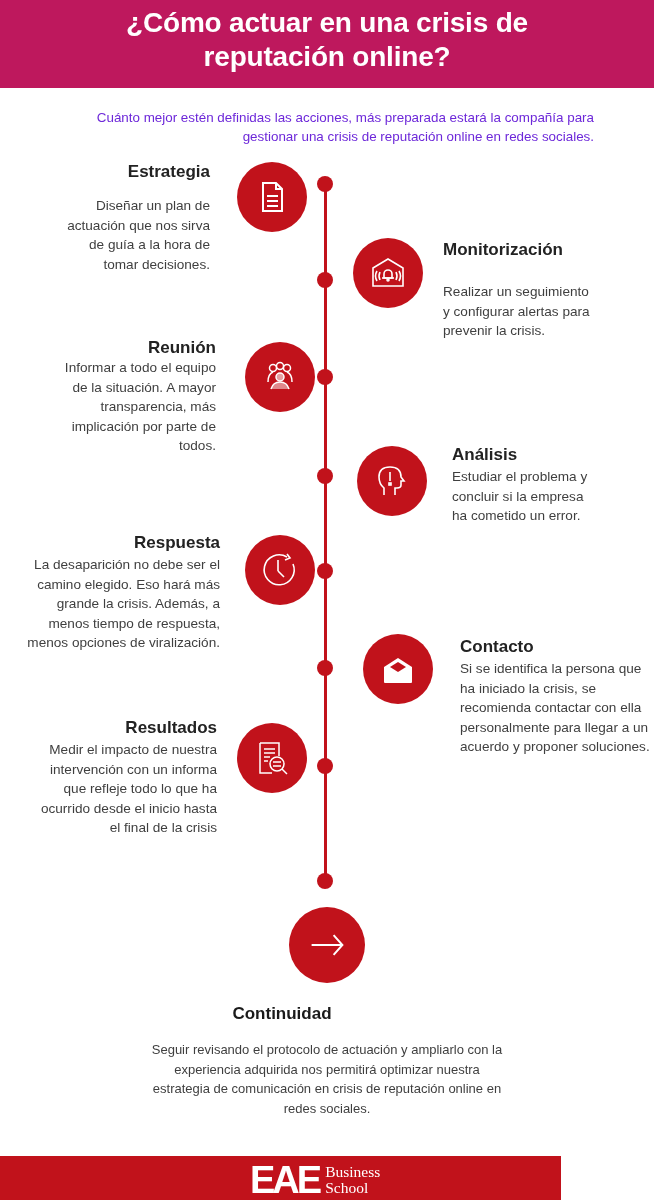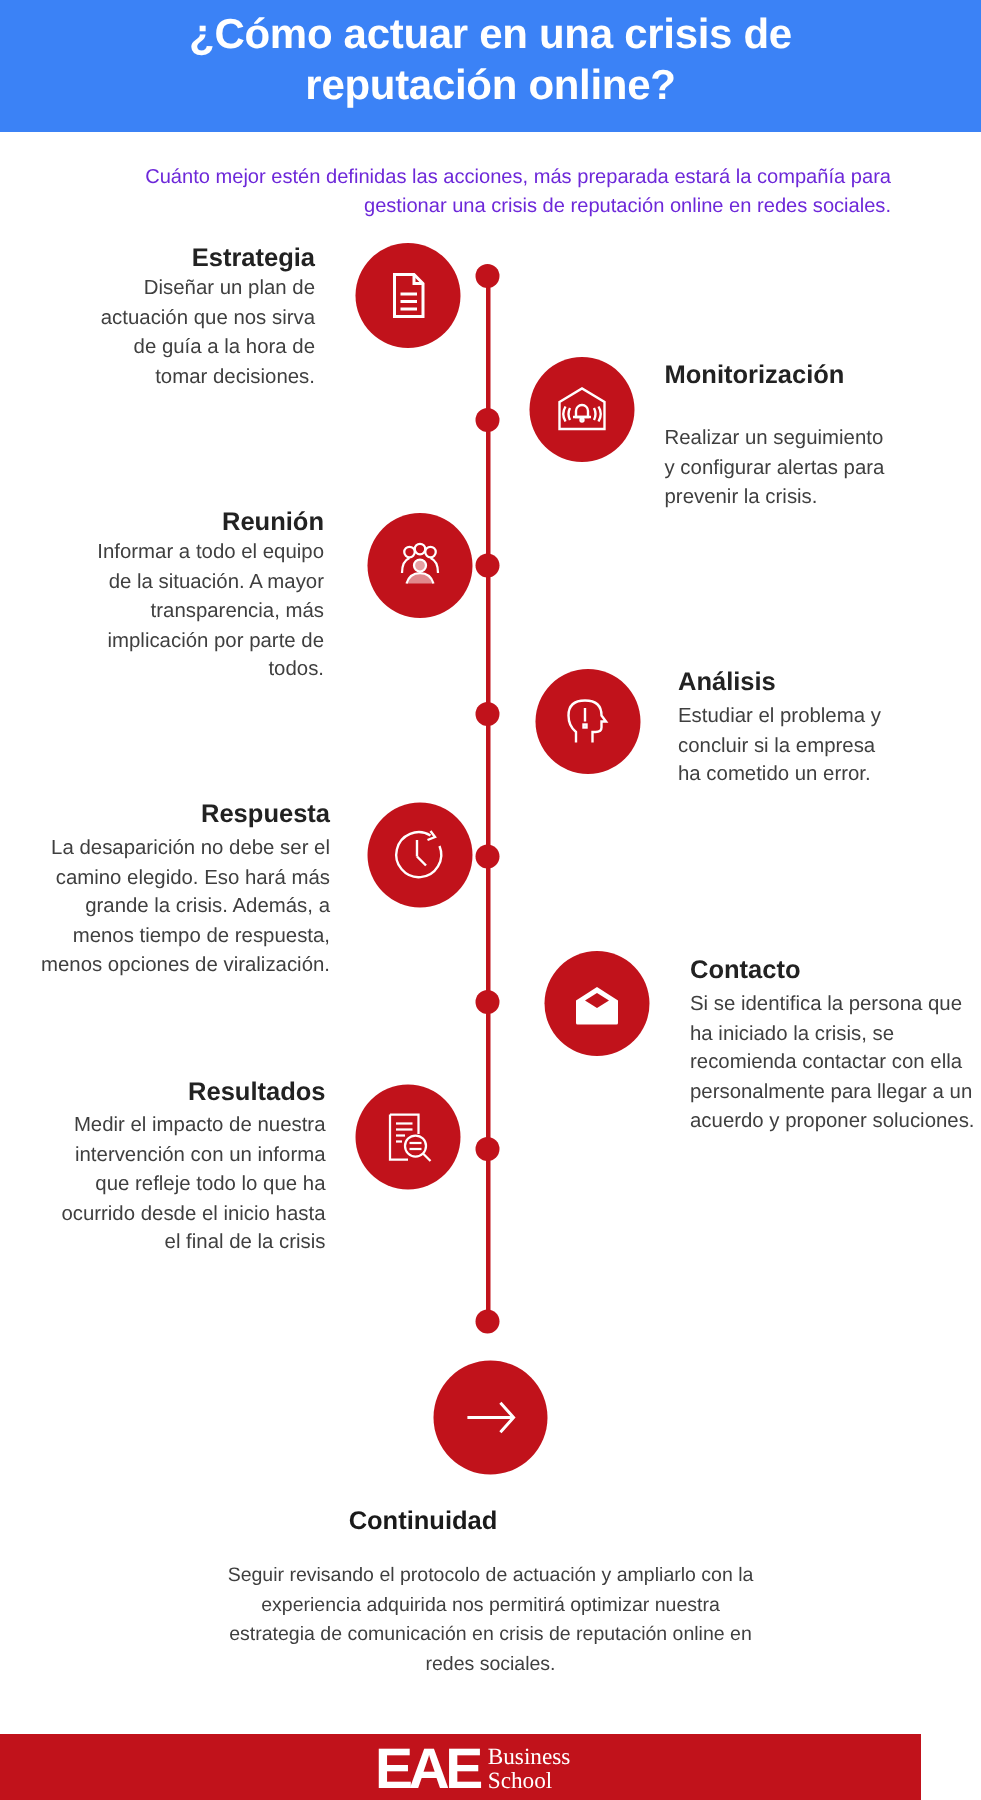--- a/index.html
+++ b/index.html
@@ -1,21 +1,21 @@
 <!DOCTYPE html>
 <html><head>
 <meta charset="utf-8">
 <style>
   * { box-sizing: border-box; margin: 0; padding: 0; }
   html, body { width: 654px; height: 1200px; background: #ffffff; overflow: hidden; }
   body { position: relative; font-family: "Liberation Sans", "DejaVu Sans", sans-serif; color: #3a3a3a; }
 
   .header {
     position: absolute; left: 0; top: 0; width: 654px; height: 88px;
-    background: #3b82f6; color: #fff; text-align: center;
+    background: #be185d; color: #fff; text-align: center;
   }
   .header h1 {
     font-size: 28px; font-weight: bold; line-height: 34px; padding-top: 6px;
     letter-spacing: -0.2px;
   }
   .intro {
     position: absolute; left: 60px; top: 108px; width: 534px;
     text-align: right; font-size: 13.4px; line-height: 19px; color: #6d28d9;
   }
 
@@ -44,21 +44,21 @@
   }
   .final-title {
     position: absolute; left: 0; top: 1004px; width: 564px; text-align: center;
     font-weight: bold; font-size: 17px; color: #1a1a1a;
   }
   .final-desc {
     position: absolute; left: 150px; top: 1040px; width: 354px; text-align: center;
     font-size: 13px; line-height: 19.5px; color: #3f3f3f;
   }
   .footer {
-    position: absolute; left: 0; top: 1156px; width: 614px; height: 44px; background: #c1121b; padding-left: 24px;
+    position: absolute; left: 0; top: 1156px; width: 561px; height: 44px; background: #c1121b; padding-left: 24px;
   }
   .logo { position: absolute; left: 250px; top: 4px; display: flex; align-items: center; color: #fff; }
   .logo .eae { font-family: "Liberation Sans", sans-serif; font-weight: bold; font-size: 38px; letter-spacing: -3px; line-height: 40px; }
   .logo .bs { font-family: "Liberation Serif", serif; font-size: 15.5px; line-height: 16px; margin-left: 6px; }
 </style>
 </head>
 <body>
 
 <div class="header">
   <h1>
@@ -83,21 +83,21 @@
   <svg viewBox="0 0 40 40" fill="none" stroke="#fff" stroke-width="2">
     <path d="M11 6 H24 L30 12 V34 H11 Z"></path>
       <path d="M24 6 V12 H30"></path>
     <line x1="15" y1="19" x2="26" y2="19"></line>
       <line x1="15" y1="24" x2="26" y2="24"></line>
       <line x1="15" y1="29" x2="26" y2="29"></line>
   </svg>
 </div>
 <div class="step left" style="left:60px; top:162px; width:150px;">
   <div class="title">Estrategia</div>
-  <div class="desc" style="margin-top:0">Diseñar un plan de actuación que nos sirva de guía a la hora de tomar decisiones.</div>
+  <div class="desc" style="margin-top:14px">Diseñar un plan de actuación que nos sirva de guía a la hora de tomar decisiones.</div>
 </div>
 
 <div class="icon-circle" style="left:353px; top:238px">
   <svg viewBox="0 0 40 40" fill="none" stroke="#fff" stroke-width="1.6">
     <path d="M5 15 L20 6 L35 15 V33 H5 Z"></path>
     <path d="M16 25 V21 a4 4 0 0 1 8 0 V25 Z"></path>
       <line x1="14" y1="25" x2="26" y2="25"></line>
       <circle cx="20" cy="27" r="1"></circle>
     <path d="M12 19 q-2 4 0 8"></path>
       <path d="M9 18 q-3 5 0 10"></path>

